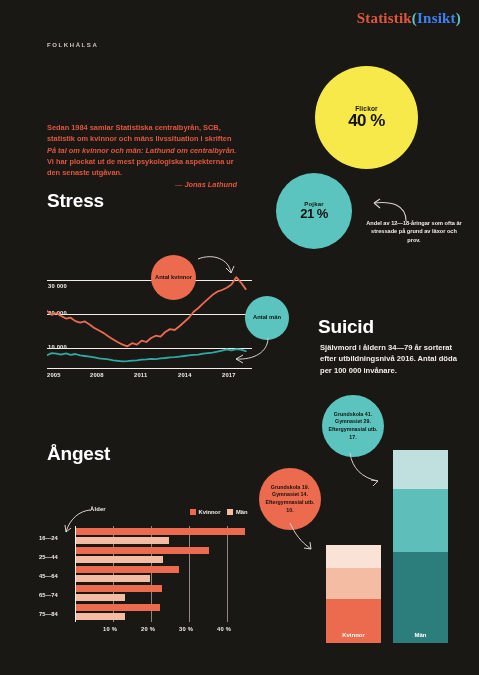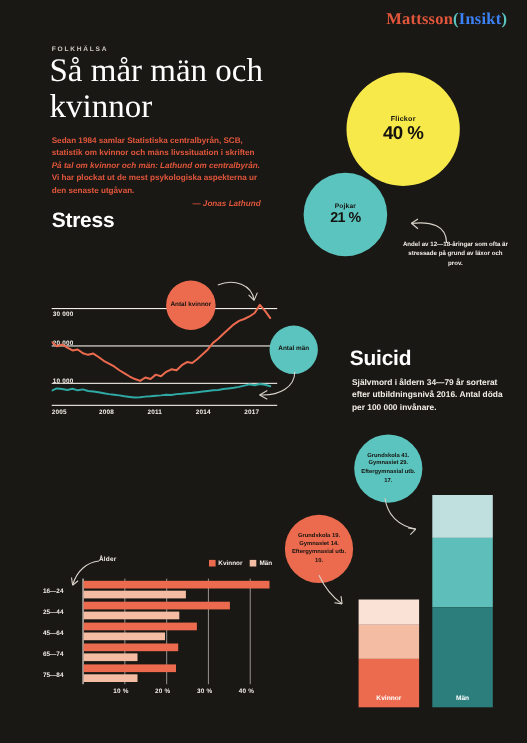--- a/index.html
+++ b/index.html
@@ -66,35 +66,34 @@
     font-size:6px; font-weight:bold; color:#fff; }
 
   .arrow{ position:absolute; }
 </style>
 </head>
 <body>
 
 <div class="page">
 
   <div class="masthead">
-    <span class="mast-stat">Mattsson</span><span class="mast-paren">(</span><span class="mast-ins">Insikt</span><span class="mast-paren">)</span>
+    <span class="mast-stat">Statistik</span><span class="mast-paren">(</span><span class="mast-ins">Insikt</span><span class="mast-paren">)</span>
   </div>
 
   <div class="kicker">FOLKHÄLSA</div>
-  <h1 class="title">Så mår män och kvinnor</h1>
   <div class="deck">
     <span>Sedan 1984 samlar Statistiska centralbyrån, SCB, statistik om kvinnor och mäns livssituation i skriften </span><em>På tal om kvinnor och män: Lathund om centralbyrån.</em><span> Vi har plockat ut de mest psykologiska aspekterna ur den senaste utgåvan.</span>
     <span class="byline">— Jonas Lathund</span>
   </div>
 
   <div class="bub" style="left:315px; top:66px; width:103px; height:103px; background:#f7e94a;">
     <div class="lbl">Flickor</div>
     <div class="val">40 %</div>
   </div>
-  <div class="bub small" style="left:276px; top:157px; width:76px; height:76px; background:#5cc4be;">
+  <div class="bub small" style="left:276px; top:173px; width:76px; height:76px; background:#5cc4be;">
     <div class="lbl">Pojkar</div>
     <div class="val">21 %</div>
   </div>
   <div class="bub-note" style="left:366px; top:219px; width:96px;">Andel av 12—18-åringar som ofta är stressade på grund av läxor och prov.</div>
   <svg class="arrow" style="left:368px; top:197px;" width="40" height="26" viewBox="0 0 40 26">
     <path d="M38 24 C38 8, 24 4, 6 6" stroke="#d8d2c9" stroke-width="1.1" fill="none"></path>
     <path d="M6 6 L12 2 M6 6 L12 11" stroke="#d8d2c9" stroke-width="1.1" fill="none"></path>
   </svg>
 
   <div class="sec-h" style="left:47px; top:190px;text-align:right;">Stress</div>
@@ -156,20 +155,21 @@
     <div class="cap">Kvinnor</div>
   </div>
 
   <div class="stackbar" style="left:393px; top:450px; width:55px; height:193px;">
     <div class="seg" style="height:20%; background:#bfe0de;"></div>
     <div class="seg" style="height:33%; background:#5ebfba;"></div>
     <div class="seg" style="height:47%; background:#2b7e7c;"></div>
     <div class="cap">Män</div>
   </div>
 
+  <div class="sec-h" style="left:47px; top:443px;">Ångest</div>
 
   <div class="legend" style="left:190px; top:509px;">
     <span><span class="sw" style="background:#ec6b4e;"></span><span>Kvinnor</span></span>
     <span><span class="sw" style="background:#f5bca4;"></span><span>Män</span></span>
   </div>
 
   <div class="axlbl" style="left:90px; top:506px;">Ålder</div>
   <svg class="arrow" style="left:62px; top:508px;" width="30" height="28" viewBox="0 0 30 28">
     <path d="M28 2 C18 3, 8 10, 4 24" stroke="#d8d2c9" stroke-width="1" fill="none"></path>
     <path d="M4 24 L3 17 M4 24 L9 20" stroke="#d8d2c9" stroke-width="1" fill="none"></path>

